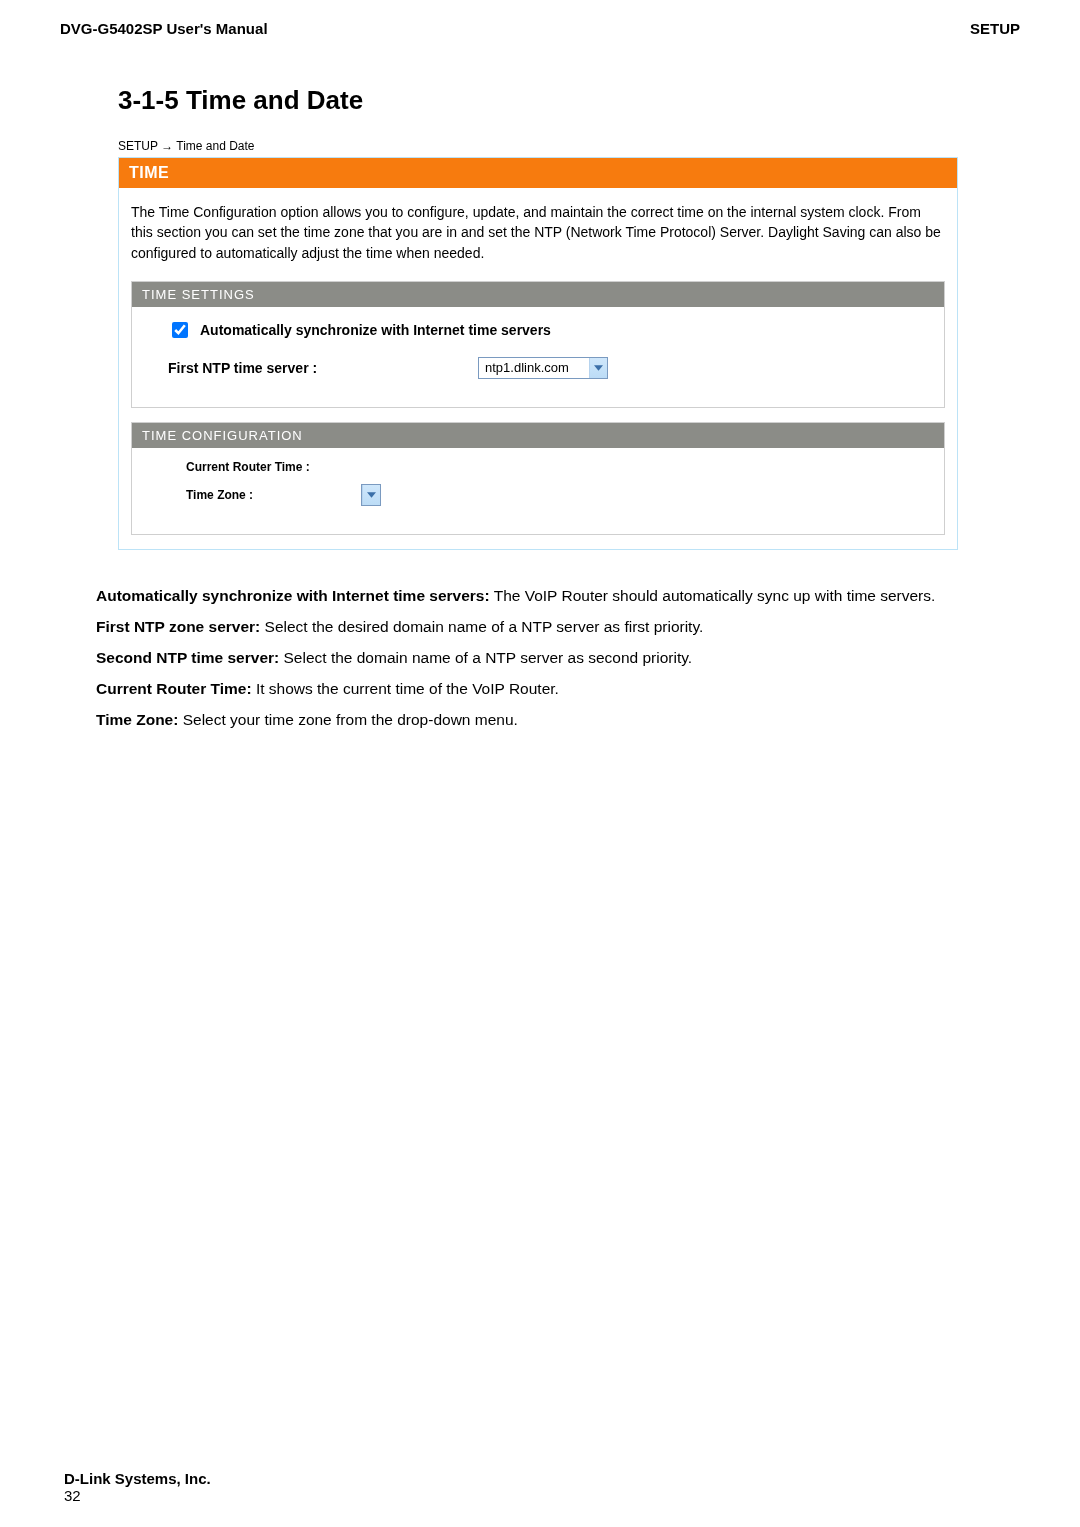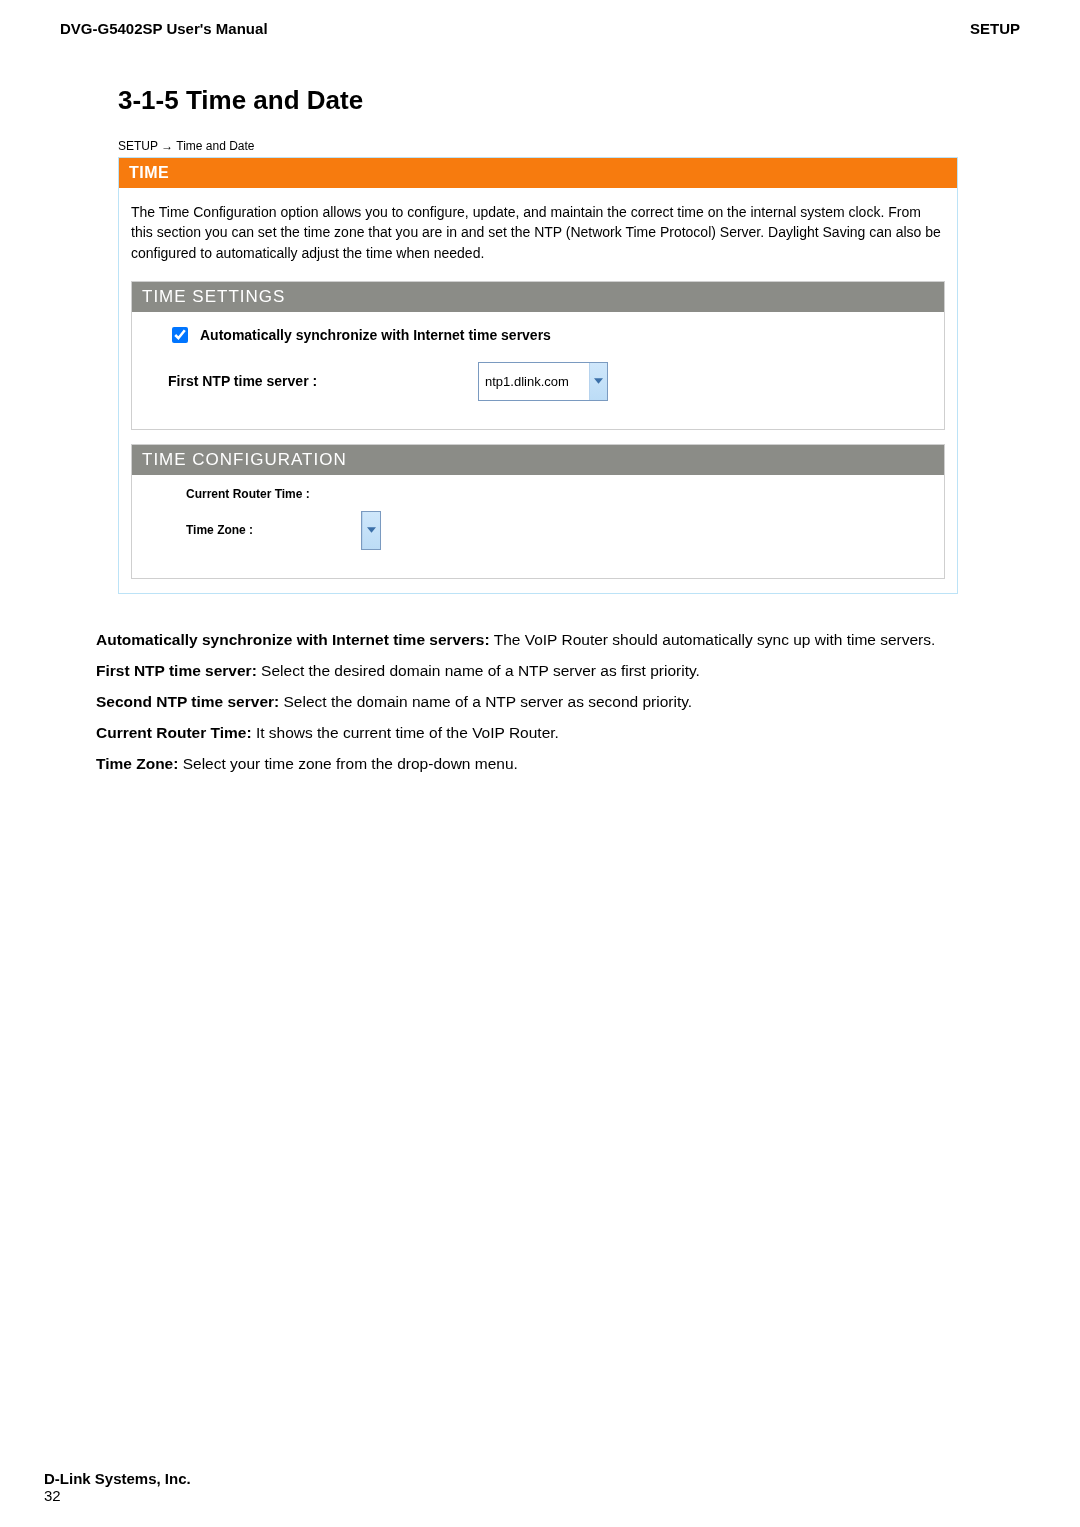--- a/index.html
+++ b/index.html
@@ -54,21 +54,21 @@
   .subpanel {
     margin: 0 12px 14px 12px;
     border: 1px solid #cfcfcf;
     background: #fff;
   }
   .subpanel-header {
     background: #8b8c87;
     color: #fff;
     font-family: Impact, "Arial Black", sans-serif;
     letter-spacing: 1px;
-    font-size: 17px;
+    font-size: 13px;
     padding: 5px 10px;
     font-weight: normal;
   }
   .subpanel-body {
     padding: 12px 14px 18px 14px;
   }
   .sync-row {
     display: flex;
     align-items: center;
     margin-left: 22px;
@@ -92,21 +92,21 @@
   .form-label {
     width: 310px;
     font-weight: bold;
     font-size: 14px;
   }
   .faux-select {
     display: inline-flex;
     align-items: stretch;
     border: 1px solid #7a9ac0;
     background: #fff;
-    height: 39px;
+    height: 22px;
     font-size: 13px;
   }
   .faux-select .sel-text {
     padding: 2px 6px;
     display: flex;
     align-items: center;
     min-width: 110px;
     white-space: nowrap;
   }
   .faux-select.wide .sel-text {
@@ -138,21 +138,21 @@
   .body-text {
     margin: 36px 0 0 36px;
     width: 900px;
     font-size: 15.5px;
     line-height: 1.35;
   }
   .body-text p { margin: 0 0 10px 0; }
   .footer {
     position: absolute;
     top: 1470px;
-    left: 44px;
+    left: 64px;
     font-size: 15px;
   }
   .footer .company { font-weight: bold; }
 </style>
 </head>
 <body>
 
 <div class="page">
   <div class="topbar">
     <div>DVG-G5402SP User's Manual</div>
@@ -204,21 +204,21 @@
                 </svg>
             </span>
           </div>
         </div>
       </div>
     </div>
   </div>
 
   <div class="body-text">
     <p><b>Automatically synchronize with Internet time servers:</b><span> The VoIP Router should automatically sync up with time servers.</span></p>
-    <p><b>First NTP time server:</b><span> Select the desired domain name of a NTP server as first priority.</span></p>
+    <p><b>First NTP zone server:</b><span> Select the desired domain name of a NTP server as first priority.</span></p>
     <p><b>Second NTP time server:</b><span> Select the domain name of a NTP server as second priority.</span></p>
     <p><b>Current Router Time:</b><span> It shows the current time of the VoIP Router.</span></p>
     <p><b>Time Zone:</b><span> Select your time zone from the drop-down menu.</span></p>
   </div>
 </div>
 
 <div class="footer">
   <div class="company">D-Link Systems, Inc.</div>
   <div>32</div>
 </div>

